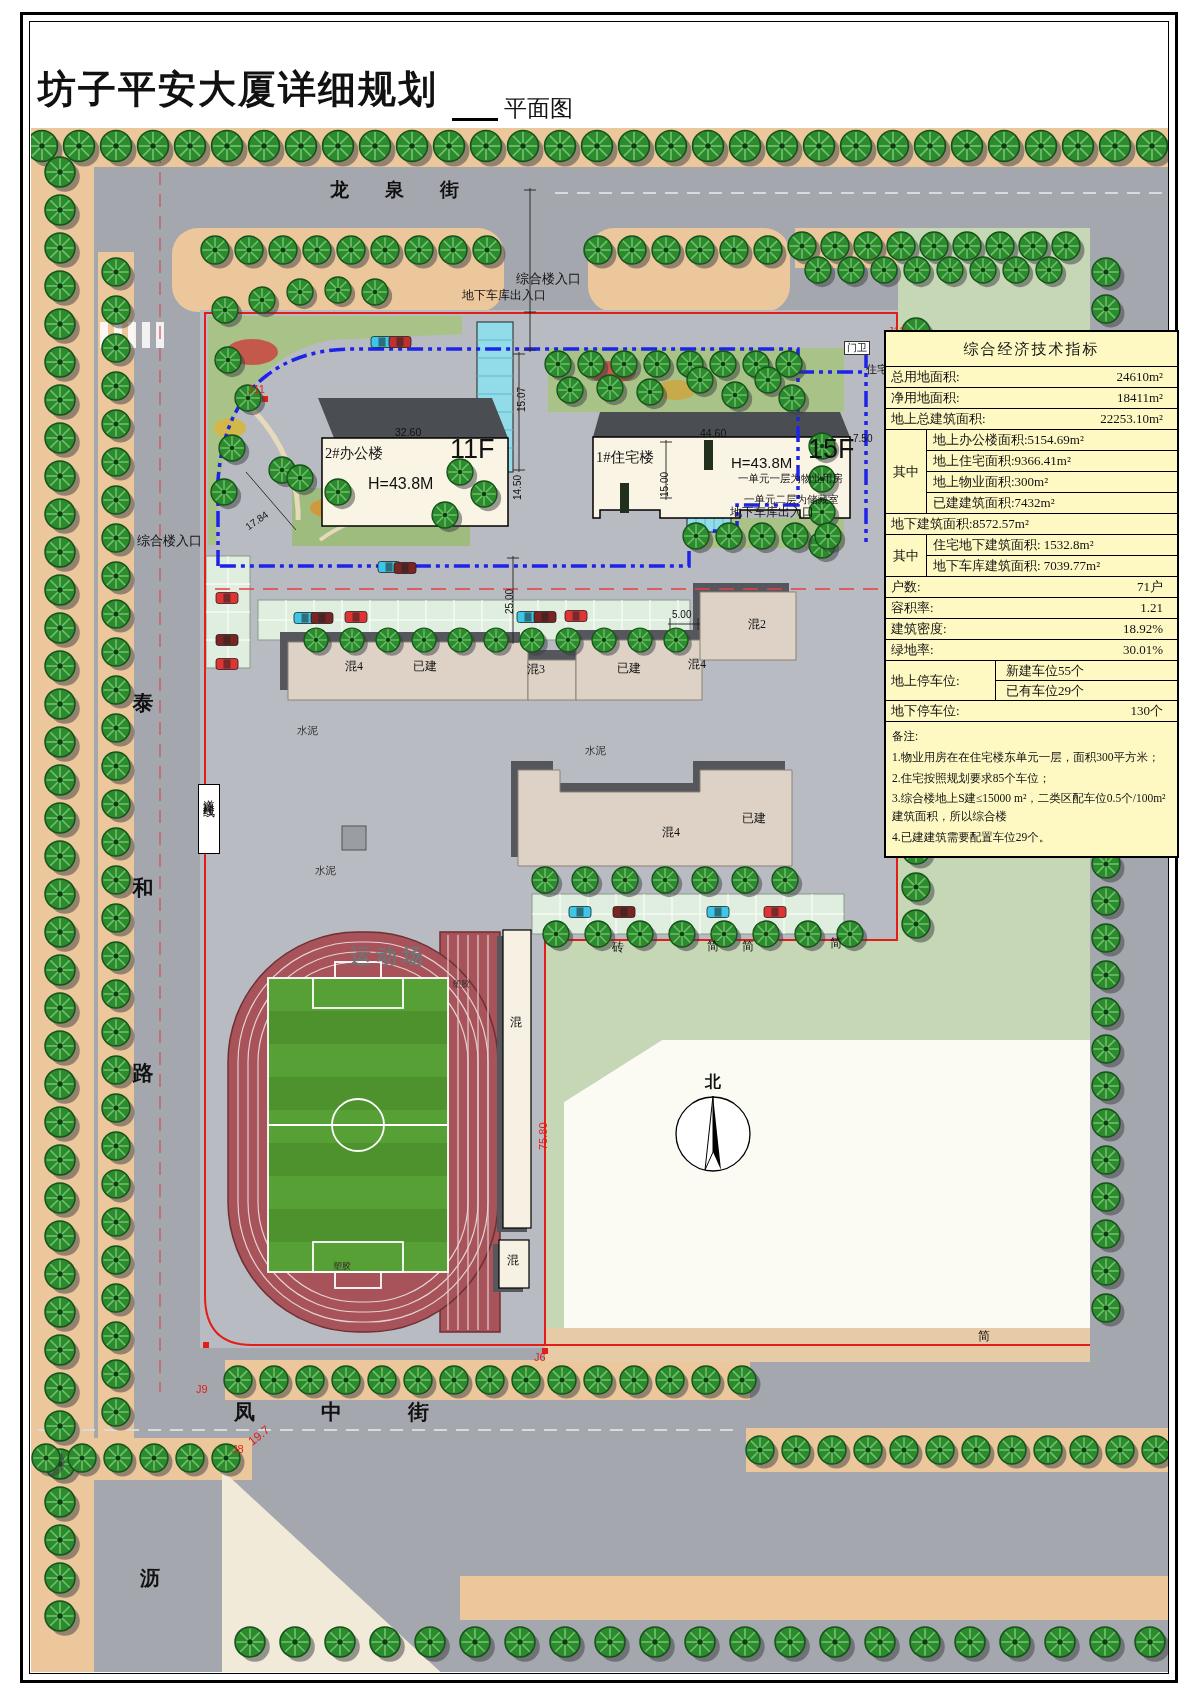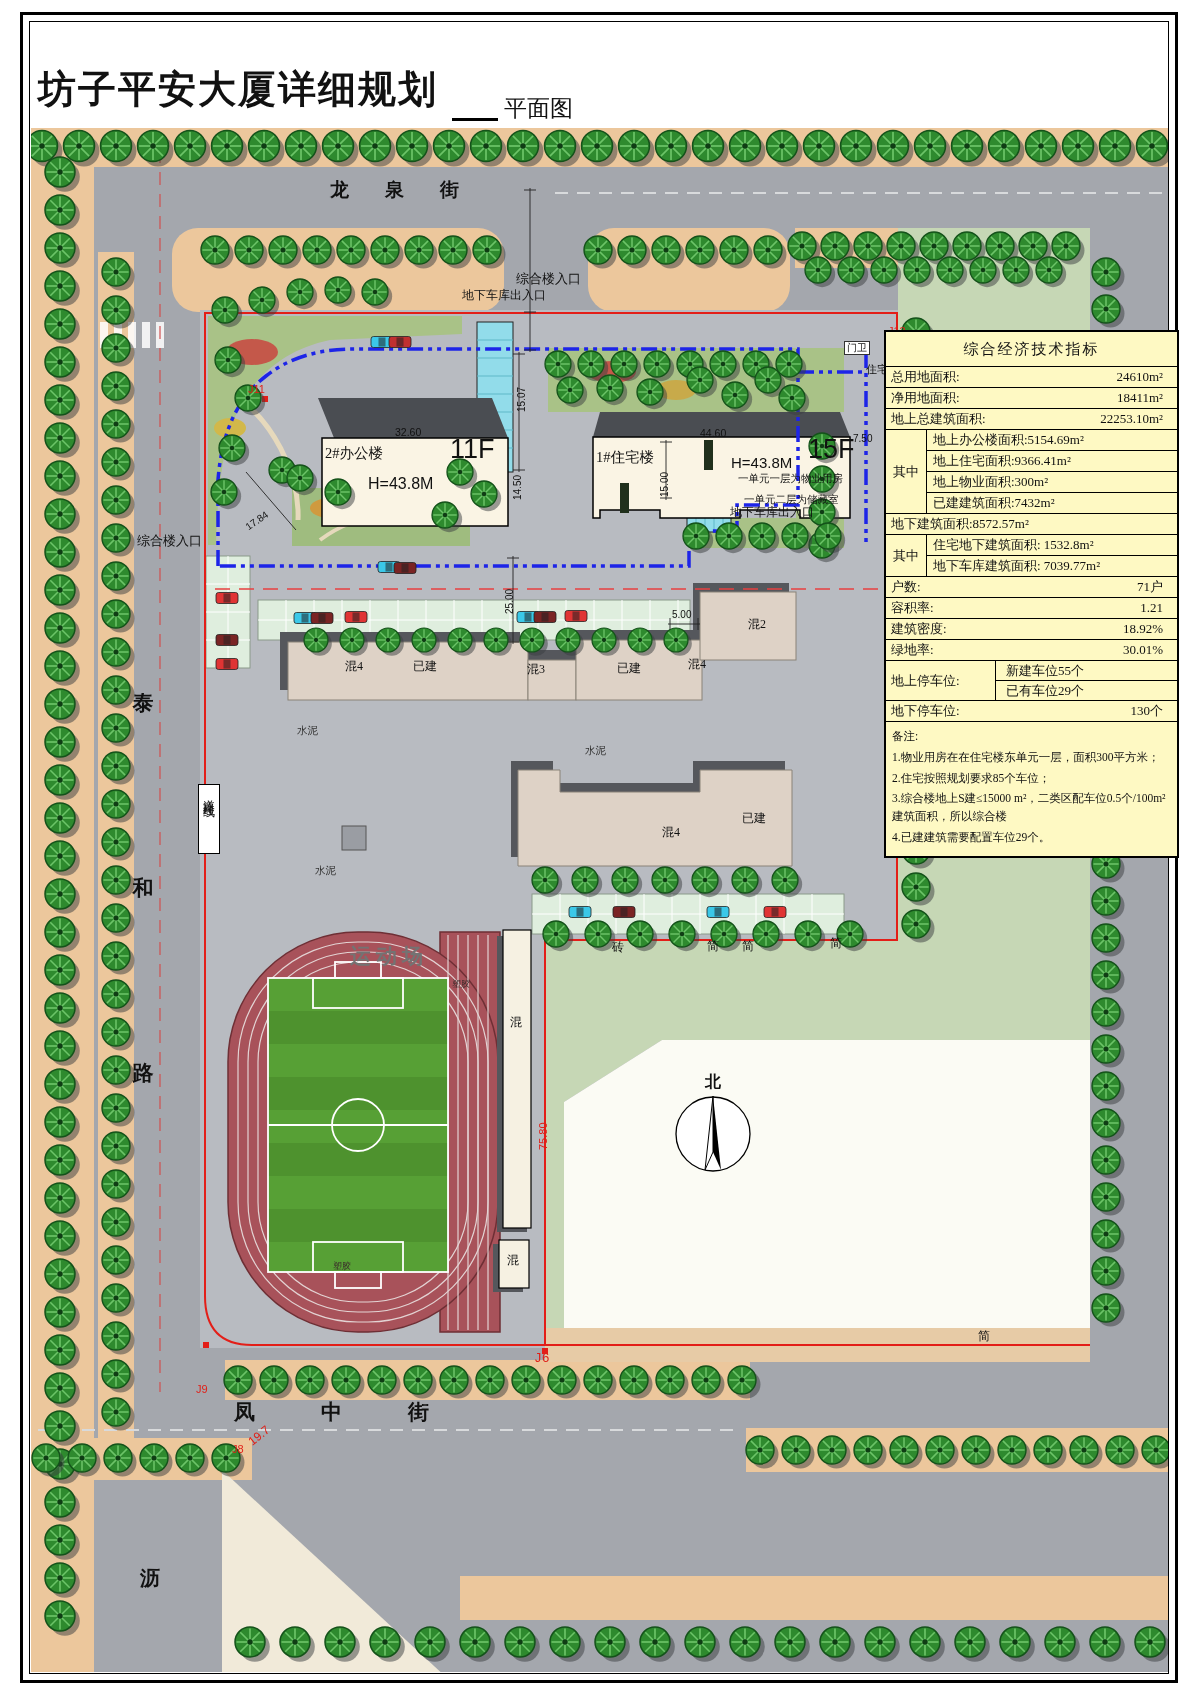--- a/index.html
+++ b/index.html
@@ -622,21 +622,21 @@
   <div class="lbl" style="left:853px;top:434px;font-size:10px;font-family:'Liberation Sans',sans-serif;">7.50</div>
   <div class="lbl" style="left:244px;top:524px;font-size:10px;font-family:'Liberation Sans',sans-serif;transform:rotate(-35deg);transform-origin:0 0;">17.84</div>
   <div class="lbl r90 red" style="left:896px;top:700px;font-size:11px;font-family:'Liberation Sans',sans-serif;">114.52</div>
   <div class="lbl r90 red" style="left:538px;top:1150px;font-size:11px;font-family:'Liberation Sans',sans-serif;">75.80</div>
   <div class="lbl red" style="left:246px;top:1438px;font-size:12px;font-family:'Liberation Sans',sans-serif;transform:rotate(-38deg);transform-origin:0 0;">19.7</div>
 
   <div class="lbl red" style="left:248px;top:384px;font-size:11px;font-family:'Liberation Sans',sans-serif;">J11</div>
   <div class="lbl red" style="left:888px;top:326px;font-size:11px;font-family:'Liberation Sans',sans-serif;">J13</div>
   <div class="lbl red" style="left:196px;top:1384px;font-size:11px;font-family:'Liberation Sans',sans-serif;">J9</div>
   <div class="lbl red" style="left:232px;top:1444px;font-size:11px;font-family:'Liberation Sans',sans-serif;">J8</div>
-  <div class="lbl red" style="left:534px;top:1352px;font-size:13px;font-family:Liberation Mono, monospace;">J6</div>
+  <div class="lbl red" style="left:534px;top:1352px;font-size:11px;font-family:Liberation Sans, sans-serif;">J6</div>
 
   <div class="itable">
     <div class="it-head">综合经济技术指标</div>
     <div class="it-row">
       <span class="it-label">总用地面积:</span>
       <span class="it-value">24610m²</span>
     </div>
     <div class="it-row">
       <span class="it-label">净用地面积:</span>
       <span class="it-value">18411m²</span>

